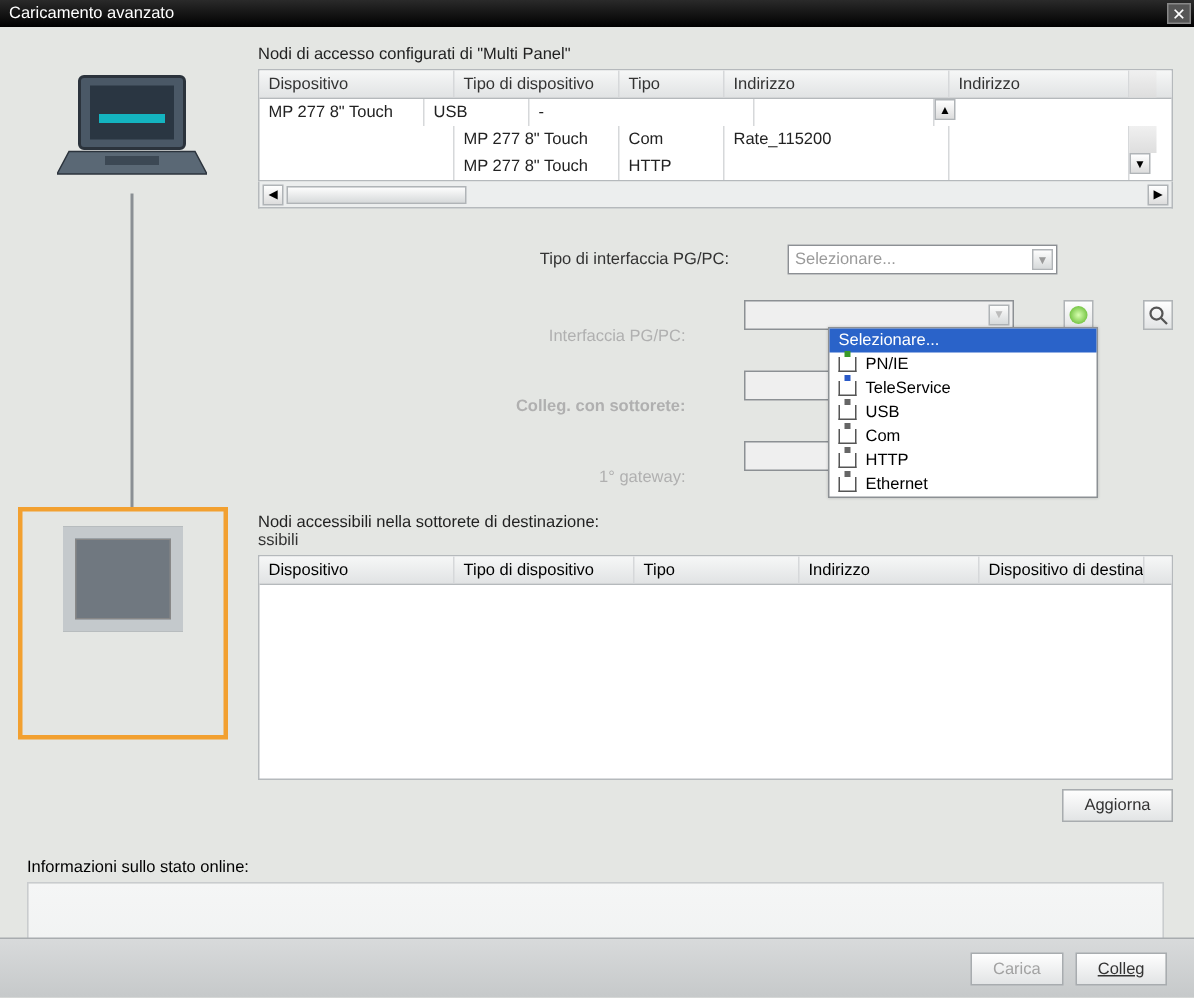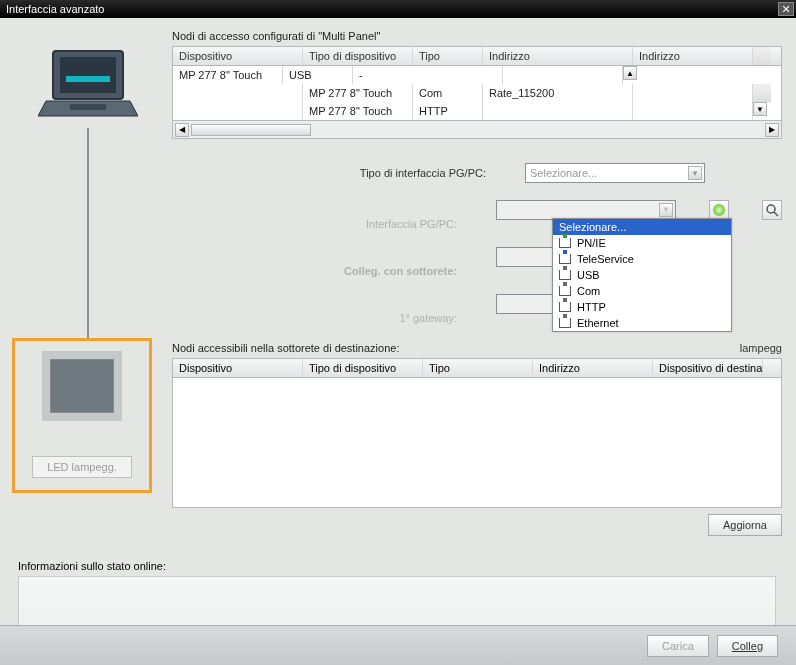--- a/index.html
+++ b/index.html
@@ -62,44 +62,41 @@
 
   .info-label{ margin-top:24px; margin-left:6px;}
   .info-box { width:758px; height:62px; background:linear-gradient(#f5f6f6,#eff1f1); border:1px solid #c9ccce; margin-top:4px; margin-left:6px;}
 
   .footer { position:absolute; bottom:0; left:0; right:0; height:40px; background:linear-gradient(#d8dadb,#c6c9ca); border-top:1px solid #a8acaf; display:flex; align-items:center; justify-content:flex-end; padding-right:18px; gap:8px;}
 </style>
 </head>
 <body>
 
 <div class="titlebar">
-  <span>Interfaccia avanzato</span>
+  <span>Caricamento avanzato</span>
   <div class="close">
     <span>✕</span>
   </div>
 </div>
 
 <div class="dialog-body">
 
   <div class="left-col">
     <svg class="laptop-svg" viewBox="0 0 100 80">
       <rect x="15" y="5" width="70" height="48" rx="3" fill="#4a5866" stroke="#2b333c" stroke-width="2"></rect>
       <rect x="22" y="11" width="56" height="36" fill="#2a3642"></rect>
       <polygon points="8,55 92,55 100,70 0,70" fill="#5a6875" stroke="#2b333c" stroke-width="1"></polygon>
       <rect x="32" y="58" width="36" height="6" fill="#3c4854"></rect>
       <rect x="28" y="30" width="44" height="6" fill="#14b4c0"></rect>
     </svg>
     <div class="conn-line"></div>
   </div>
 
   <div class="orange-box">
     <div class="hmi-icon"></div>
-    <div class="led-btn">
-      <span>LED lampegg.</span>
-    </div>
   </div>
 
   <div class="main-area">
 
     <div class="section-label">Nodi di accesso configurati di "Multi Panel"</div>
 
     <div class="grid" style="margin-top:4px;">
       <div class="grid-header">
         <div class="gh col-dev">Dispositivo</div>
         <div class="gh col-type">Tipo di dispositivo</div>
@@ -179,23 +176,23 @@
       <div class="combo disabled">
           <div class="caret">▼</div>
         </div>
       <div class="icon-btn disabled">
           <div class="circle-icon c-blue"></div>
         </div>
       <div style="width:24px;"></div>
     </div>
 
     <div style="height:18px;"></div>
-    <div style="display:flex; width:610px; justify-content:space-between;">
+    <div style="display:flex; width:610px; justify-content:space-between;flex-direction:column;">
       <div class="section-label">Nodi accessibili nella sottorete di destinazione:</div>
-      <div style="color:#333;">lampegg</div>
+      <div style="color:#333;">ssibili</div>
     </div>
 
     <div class="grid2" style="margin-top:4px;">
       <div class="grid2-header">
         <div class="gh2 g2-dev">Dispositivo</div>
         <div class="gh2 g2-type">Tipo di dispositivo</div>
         <div class="gh2 g2-tipo">Tipo</div>
         <div class="gh2 g2-addr">Indirizzo</div>
         <div class="gh2 g2-dest">Dispositivo di destinazi...</div>
       </div>

